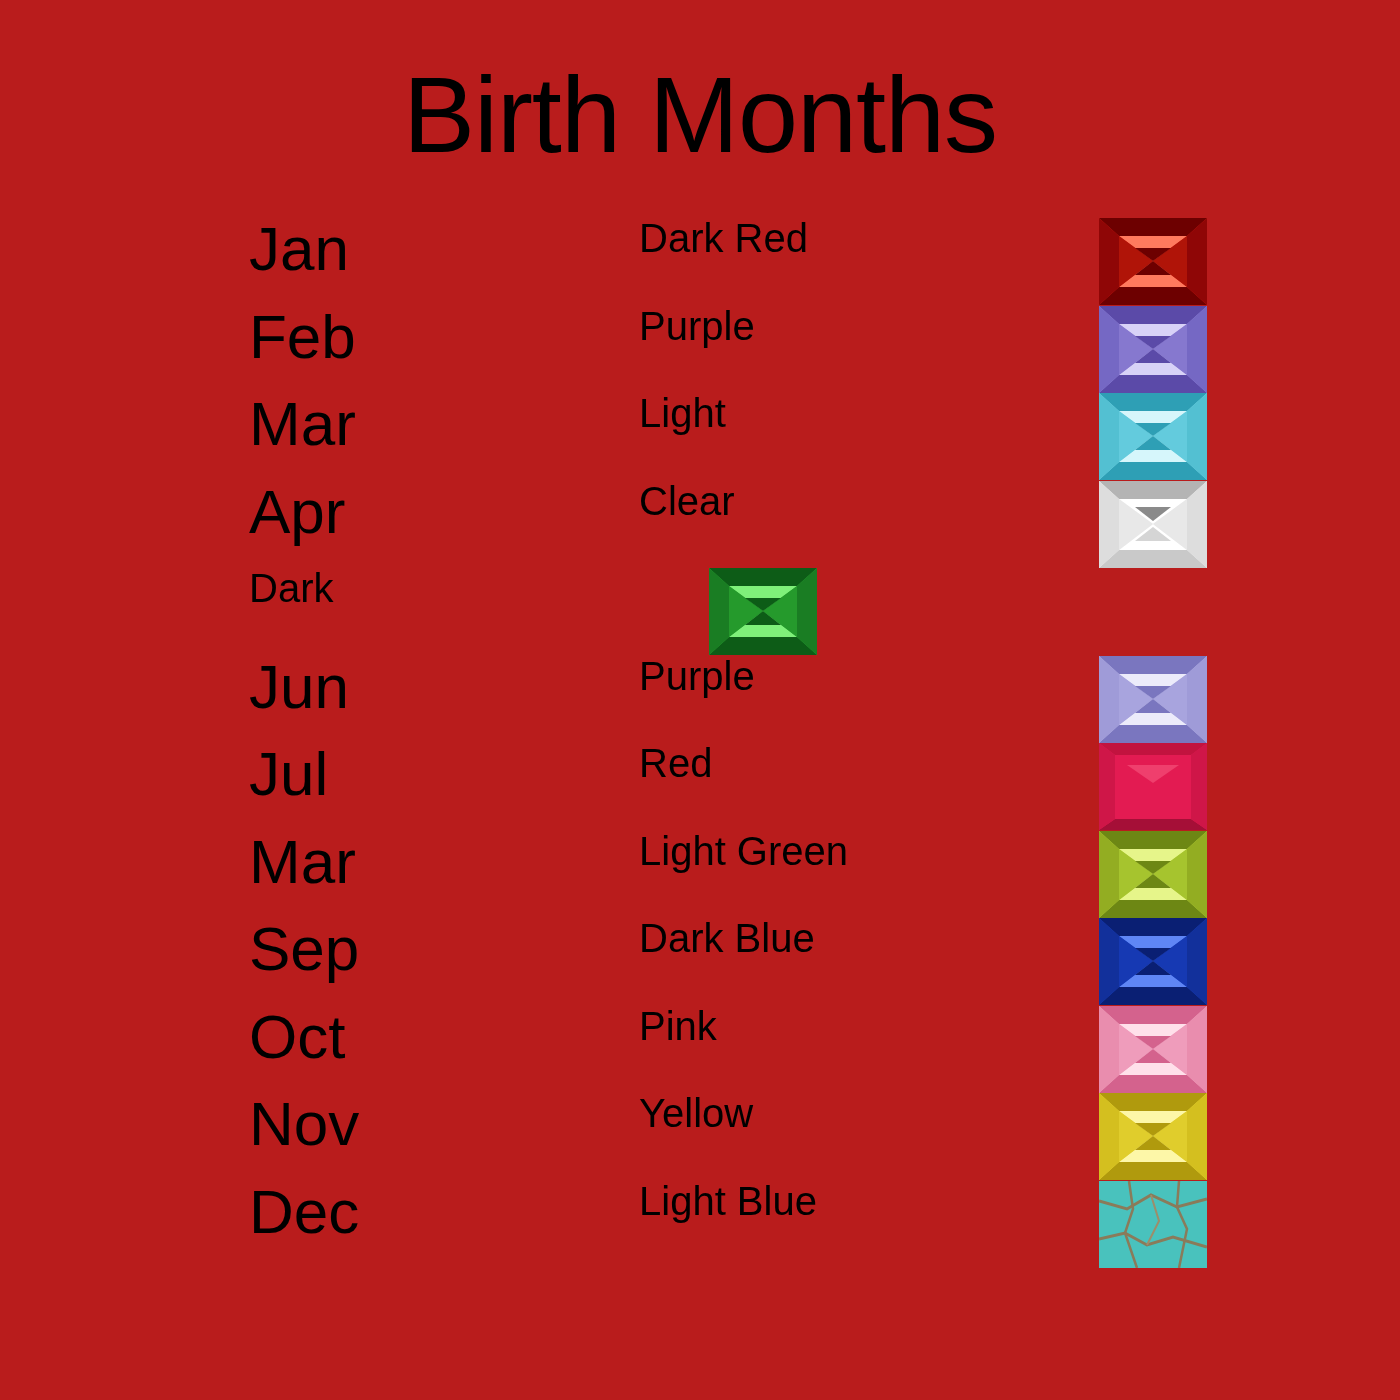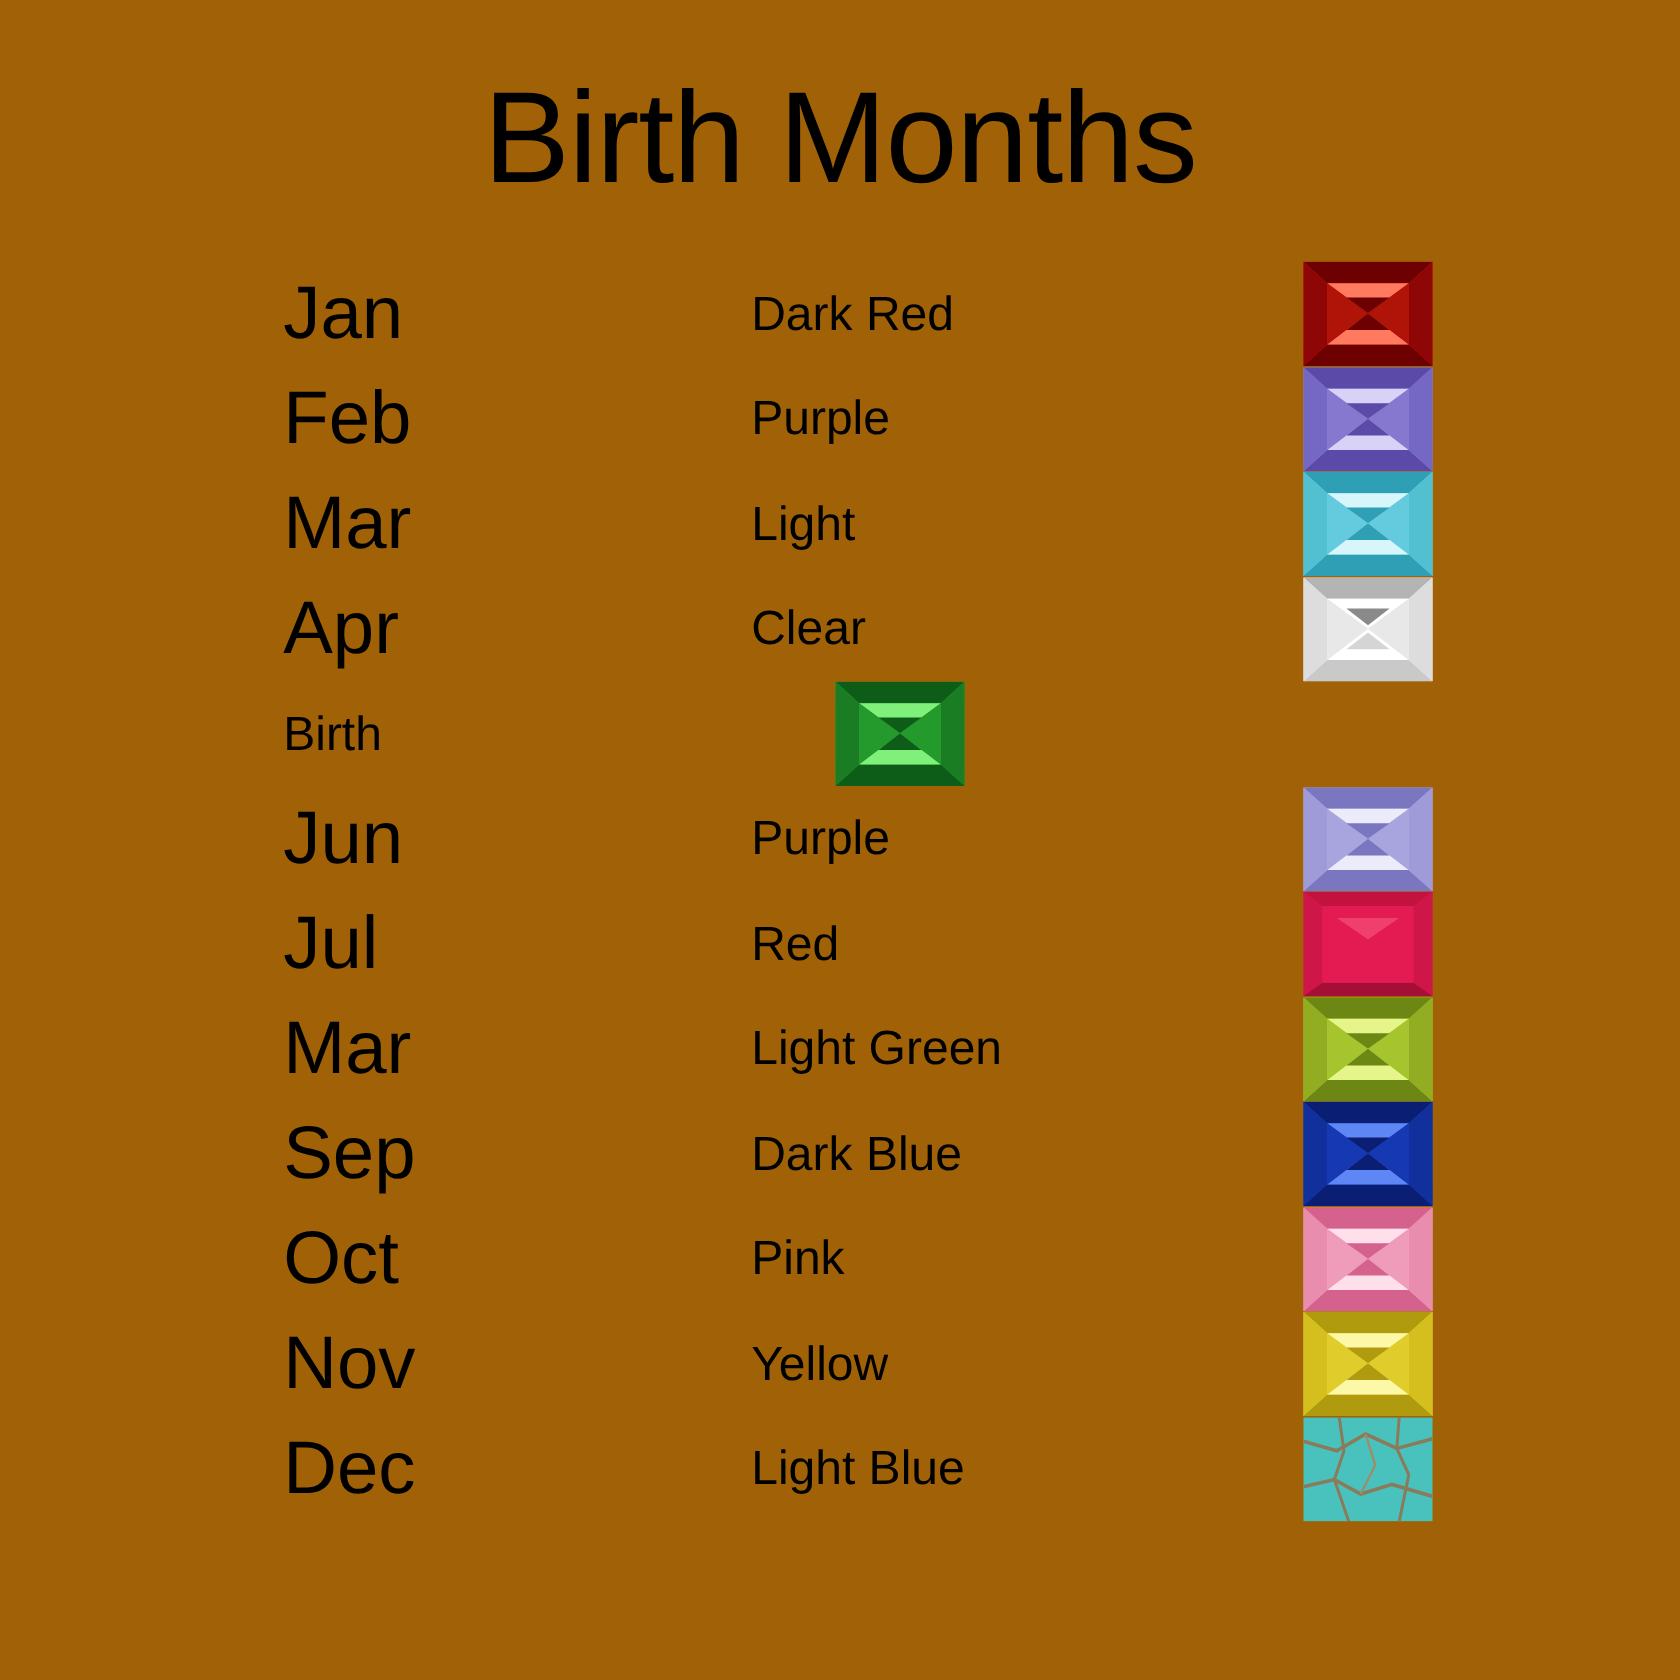--- a/index.html
+++ b/index.html
@@ -11,43 +11,43 @@
     width: 1400px;
     height: 1400px;
     font-family: "Liberation Sans", sans-serif;
     color: #000000;
     overflow: hidden;
   }
   .page {
     position: relative;
     width: 1400px;
     height: 1400px;
-    background: #a16207;
+    background: #b91c1c;
   }
   .title {
     position: absolute;
     top: 58px;
     left: 0;
     width: 1400px;
     text-align: center;
     font-size: 108px;
     font-weight: normal;
     letter-spacing: -1px;
     line-height: 1.05;
   }
   .table {
     position: absolute;
     top: 218px;
     left: 236px;
     width: 1000px;
   }
   .row {
     display: flex;
-    align-items: center;
     height: 87.5px;
+    margin-left: 13px;
   }
   .cell-month {
     width: 390px;
     font-size: 62px;
     line-height: 1;
     white-space: nowrap;
   }
   .cell-color {
     width: 460px;
     font-size: 40px;
@@ -165,21 +165,21 @@
             <polygon points="20,18 54,43 20,69" fill="#e8e8e8"></polygon>
             <polygon points="88,18 54,43 88,69" fill="#e8e8e8"></polygon>
             <polygon points="36,26 72,26 54,40" fill="#8a8a8a"></polygon>
             <polygon points="36,60 72,60 54,46" fill="#d5d5d5"></polygon>
           </svg>
         </span>
       </div>
     </div>
 
     <div class="row">
-      <div class="cell-color">Birth</div>
+      <div class="cell-color">Dark</div>
       <div class="cell-gem">
         <span class="gem">
           <svg class="facets" viewBox="0 0 108 87" preserveAspectRatio="none">
             <rect x="0" y="0" width="108" height="87" fill="#2eaa35"></rect>
             <polygon points="0,0 108,0 88,18 20,18" fill="#0d5c17"></polygon>
             <polygon points="0,87 108,87 88,69 20,69" fill="#0d5c17"></polygon>
             <polygon points="0,0 20,18 20,69 0,87" fill="#1a7d23"></polygon>
             <polygon points="108,0 88,18 88,69 108,87" fill="#1a7d23"></polygon>
             <polygon points="20,18 88,18 54,43" fill="#7ff07a"></polygon>
             <polygon points="20,69 88,69 54,43" fill="#7ff07a"></polygon>

